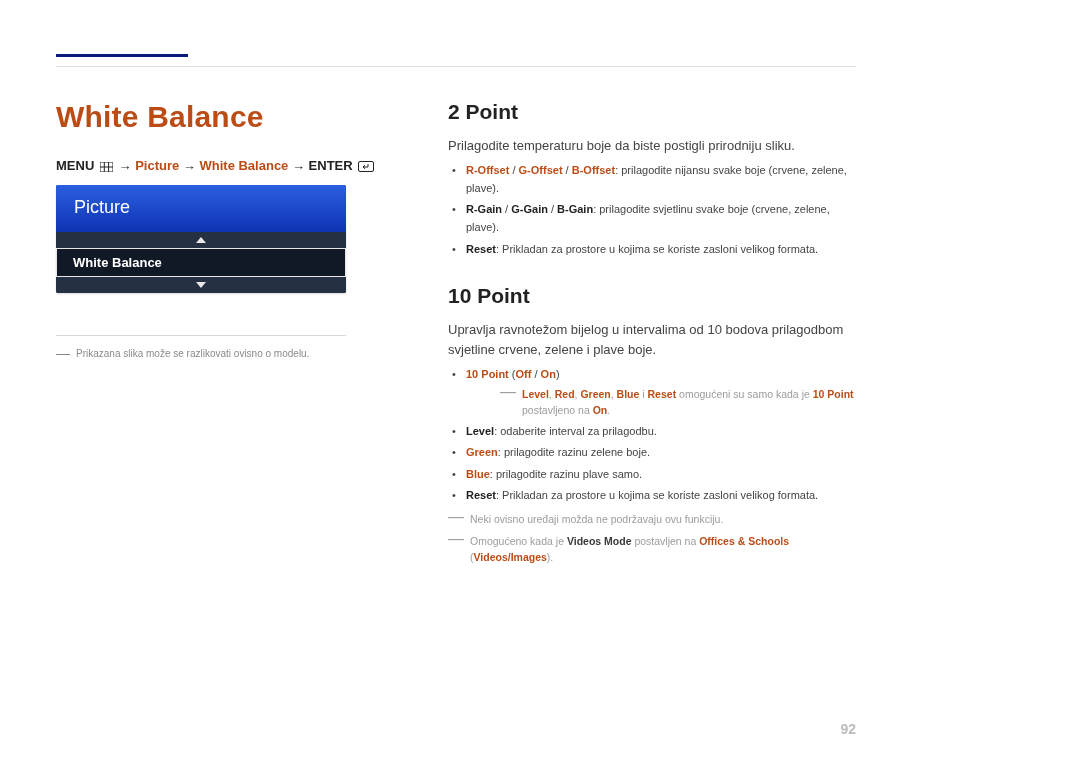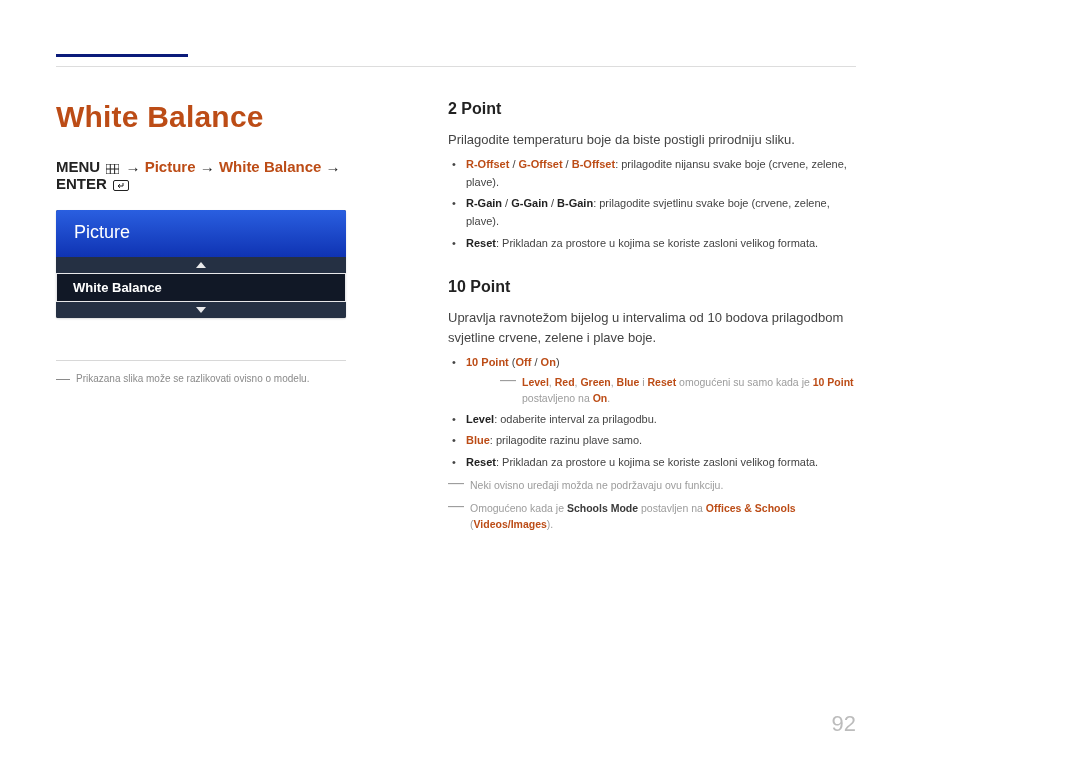--- a/index.html
+++ b/index.html
@@ -4,46 +4,46 @@
 <style>
   * { box-sizing: border-box; margin: 0; padding: 0; }
   html, body { width: 1080px; height: 763px; background: #fff; font-family: "Segoe UI", "Helvetica Neue", Arial, sans-serif; color: #333; }
   .page { position: relative; width: 912px; height: 763px; padding: 44px 56px 30px 56px; }
   .top-bar { position: absolute; top: 54px; left: 56px; width: 132px; height: 3px; background: #0b1b7a; }
   .top-rule { position: absolute; top: 66px; left: 56px; right: 56px; height: 1px; background: #ddd; }
   .cols { display: flex; gap: 60px; margin-top: 56px; }
   .left { width: 332px; flex: 0 0 332px; }
   .right { flex: 1; }
   h1.section-title { color: #bc4c16; font-size: 30px; font-weight: 700; margin-bottom: 24px; letter-spacing: 0.2px; }
-  .breadcrumb { font-size: 15px; font-weight: 700; color: #222; margin-bottom: 18px; }
+  .breadcrumb { font-size: 13px; font-weight: 700; color: #222; margin-bottom: 12px; }
   .breadcrumb .hl { color: #bc4c16; }
   .menu-icon, .enter-icon { display: inline-block; vertical-align: -2px; margin: 0 2px; }
   .menu-icon svg, .enter-icon svg { display: block; }
   .osd { width: 290px; border-radius: 2px; overflow: hidden; box-shadow: 0 1px 2px rgba(0,0,0,0.15); background: #232c3a; }
   .osd-header { background: linear-gradient(#2a5fe0, #0f33b3); color: #fff; font-size: 18px; padding: 12px 18px 14px 18px; font-weight: 400; }
   .osd-arrow-row { background: #253043; height: 16px; display: flex; justify-content: center; align-items: center; }
   .osd-arrow-row svg { display: block; }
   .osd-item { background: #111826; border: 1px solid #e8e8ea; color: #fff; font-size: 13px; padding: 6px 16px; font-weight: 600; }
   .caption-rule { margin-top: 42px; border-top: 1px solid #d8d8d8; width: 290px; }
   .caption { font-size: 10px; color: #8a8a8a; margin-top: 12px; display: flex; }
   .caption .dash { margin-right: 6px; font-size: 14px; line-height: 10px; }
-  h2.subhead { font-size: 16px; font-weight: 700; color: #222; margin-bottom: 12px; }
+  h2.subhead { font-size: 21px; font-weight: 700; color: #222; margin-bottom: 12px; }
   h2.subhead.second { margin-top: 26px; }
   p.body { font-size: 13px; color: #444; line-height: 1.55; margin-bottom: 6px; }
   ul.bullets { list-style: none; padding-left: 18px; }
   ul.bullets > li { position: relative; font-size: 11px; color: #444; line-height: 1.6; margin-bottom: 4px; }
   ul.bullets > li::before { content: "•"; position: absolute; left: -14px; color: #444; }
   .hl { color: #bc4c16; font-weight: 700; }
   .bold { font-weight: 700; color: #222; }
   .sub-note { font-size: 10.5px; color: #9c9c9c; display: flex; align-items: flex-start; margin-top: 2px; padding-left: 34px; line-height: 1.55; }
   .sub-note.top-level { padding-left: 0; margin-top: 6px; }
   .sub-note .long-dash { flex: 0 0 auto; font-size: 16px; line-height: 12px; margin-right: 6px; color: #9c9c9c; }
   .sub-note .hl { color: #bc4c16; font-weight: 700; }
   .sub-note .bold { color: #3a3a3a; }
-  .page-number { position: absolute; bottom: 26px; right: 56px; font-size: 22px; color: #bcbcbc; font-weight: 400; text-align: right; }
+  .page-number { position: absolute; bottom: 26px; right: 56px; font-size: 14px; color: #bcbcbc; font-weight: 700; text-align: right; }
 </style>
 </head>
 <body>
 
 <div class="page">
   <div class="top-bar"></div>
   <div class="top-rule"></div>
 
   <div class="cols">
 
@@ -117,31 +117,32 @@
         <li>
           <span class="hl">10 Point</span><span> (</span><span class="hl">Off</span><span> / </span><span class="hl">On</span><span>)</span>
           <div class="sub-note">
             <span class="long-dash">―</span>
             <span>
               <span class="hl">Level</span>, <span class="hl">Red</span>, <span class="hl">Green</span>, <span class="hl">Blue</span><span> i </span><span class="hl">Reset</span><span> omogućeni su samo kada je </span><span class="hl">10 Point</span><span> postavljeno na </span><span class="hl">On</span><span>.</span>
             </span>
           </div>
         </li>
         <li><span class="bold">Level</span><span>: odaberite interval za prilagodbu.</span></li>
+        <li><span class="hl">Green</span><span>: prilagodite razinu zelene boje.</span></li>
         <li><span class="hl">Blue</span><span>: prilagodite razinu plave samo.</span></li>
         <li><span class="bold">Reset</span><span>: Prikladan za prostore u kojima se koriste zasloni velikog formata.</span></li>
       </ul>
 
       <div class="sub-note top-level">
         <span class="long-dash">―</span>
         <span>Neki ovisno uređaji možda ne podržavaju ovu funkciju.</span>
       </div>
       <div class="sub-note top-level">
         <span class="long-dash">―</span>
         <span>
-          <span>Omogućeno kada je </span><span class="bold">Schools Mode</span><span> postavljen na </span><span class="hl">Offices &amp; Schools</span><span> (</span><span class="hl">Videos/Images</span><span>).</span>
+          <span>Omogućeno kada je </span><span class="bold">Videos Mode</span><span> postavljen na </span><span class="hl">Offices &amp; Schools</span><span> (</span><span class="hl">Videos/Images</span><span>).</span>
         </span>
       </div>
     </div>
   </div>
 
   <div class="page-number">92</div>
 </div>
 
 </body></html>

